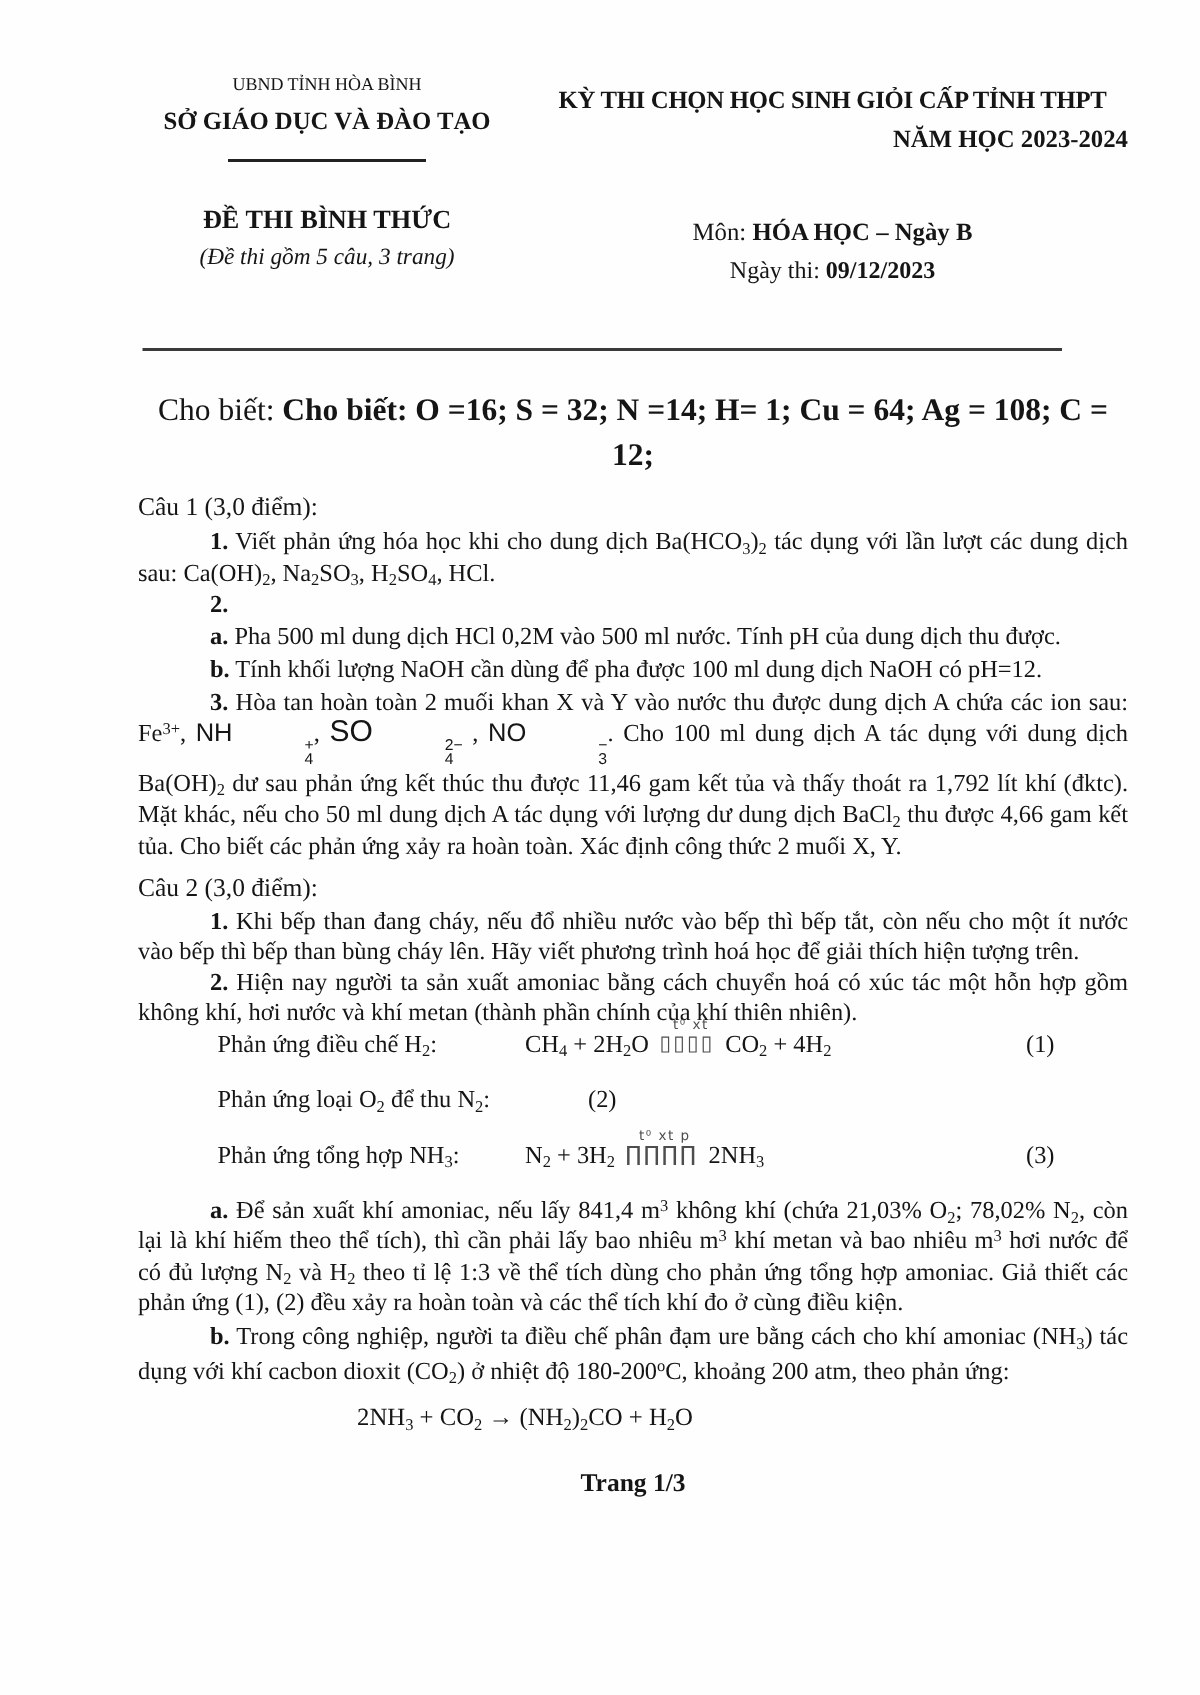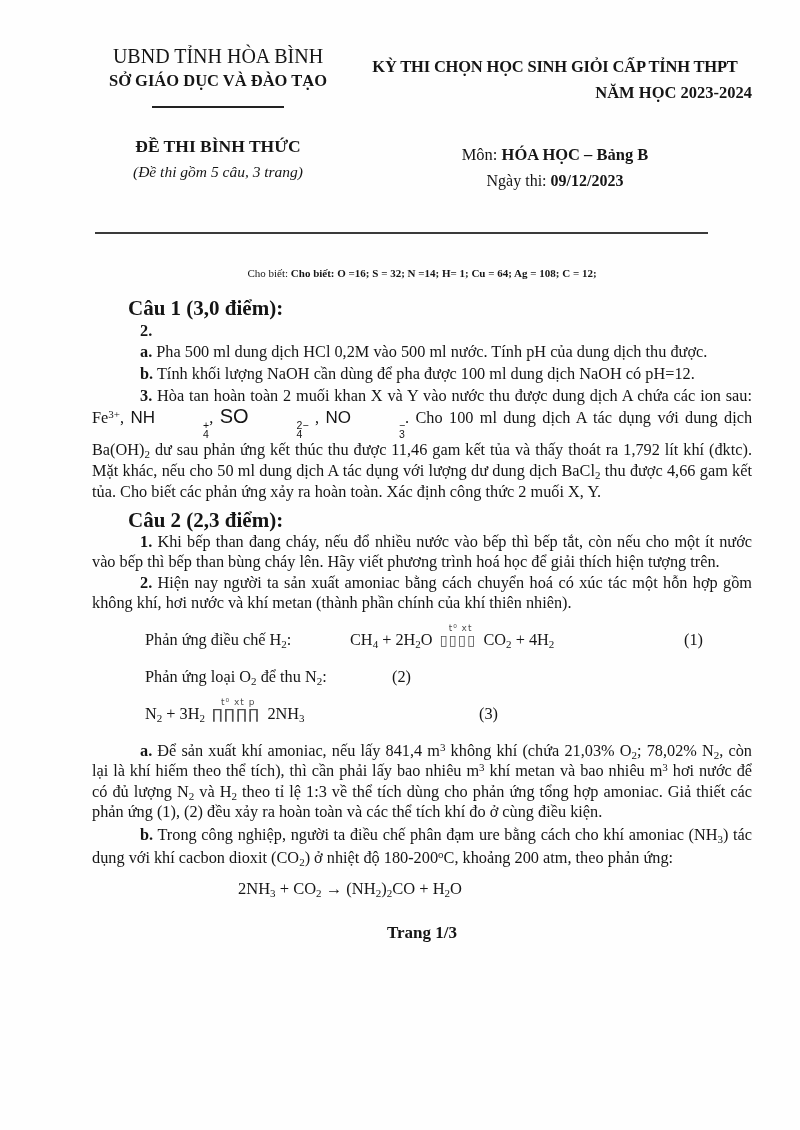--- a/index.html
+++ b/index.html
@@ -10,50 +10,50 @@
     background:#fefefe;
     font-family:"Liberation Serif", serif;
     color:#151515;
     overflow:hidden;
   }
   .content{position:absolute;left:92px;top:40px;width:660px;}
   
   .hdr{display:flex;align-items:flex-start;}
   .hdr-left{width:252px;text-align:center;padding-top:4px;}
   .hdr-right{flex:1;text-align:center;padding-left:14px;padding-top:14px;}
-  .org1{font-size:20px;line-height:24px;}
+  .org1{font-size:12px;line-height:24px;}
   .org2{font-size:16.5px;font-weight:bold;line-height:26px;}
   .org-rule{width:132px;border-bottom:2px solid #222;margin:12px auto 0;}
   .exam-label{font-size:17.5px;font-weight:bold;margin-top:26px;line-height:24px;}
   .exam-note{font-size:15.5px;font-style:italic;line-height:24px;margin-top:2px;}
   .contest1{font-size:16.5px;font-weight:bold;line-height:26px;letter-spacing:-0.2px;}
   .contest2{font-size:16.5px;font-weight:bold;line-height:26px;text-align:right;}
   .subject{font-size:16.5px;margin-top:36px;line-height:26px;}
   .timing{font-size:16px;line-height:26px;}
   .examdate{font-size:16px;line-height:26px;}
   
   .sep{height:1.5px;background:#3a3a3a;width:613px;margin-top:38px;margin-left:3px;}
   
-  .given{margin-top:24px;text-align:center;font-size:11px;line-height:30px;}
+  .given{margin-top:24px;text-align:center;font-size:21px;line-height:30px;}
   
-  .qhead{font-size:21px;font-weight:bold;margin-top:8px;line-height:24px;margin-left:36px;}
+  .qhead{font-size:17px;font-weight:normal;margin-top:8px;line-height:24px;}
   p.body{margin:0;font-size:16.3px;line-height:21px;text-align:justify;text-indent:48px;}.mt6{margin-top:6px;}.mt8{margin-top:8px;}
   .mt10{margin-top:10px;}
   .lh23{line-height:23.5px;}
   .single{text-align:left;}
   sub,sup{font-size:11px;line-height:0;}
   sup{vertical-align:5px;}
   sub{vertical-align:-3px;}
   b{font-weight:bold;}
   
   .ion{font-family:"Liberation Sans", sans-serif;font-size:17px;}
   .ion.big{font-size:20px;}
   .stk{display:inline-flex;flex-direction:column;align-items:flex-start;vertical-align:-6px;font-size:10.5px;line-height:9px;font-family:"Liberation Sans", sans-serif;}
   
-  .rxns{margin-top:16px;}
+  .rxns{}
   .rxn{display:flex;align-items:center;margin-bottom:17px;padding-left:53px;font-size:16.3px;}
   .rxn-lbl{width:205px;}
   .rxn-eq{width:292px;display:inline-flex;align-items:center;}
   .rxn-num{margin-left:42px;}
   .tofu{position:relative;display:inline-flex;align-items:center;margin:0 7px;font-family:"DejaVu Sans", sans-serif;font-size:14px;color:#4d4d4d;letter-spacing:1.5px;}
   .tofu-lbl{position:absolute;top:-9px;left:9px;font-size:9px;letter-spacing:1px;color:#4d4d4d;white-space:nowrap;}
   .rarrow{display:inline-flex;flex-direction:column;align-items:center;margin:0 5px;line-height:10px;}
   .rarrow-lbl{font-size:10px;line-height:8px;}
   .rarrow-shaft{font-size:16px;line-height:13px;transform:scaleX(1.9);}
   
@@ -70,49 +70,50 @@
       <div class="hdr-left">
         <div class="org1">UBND TỈNH HÒA BÌNH</div>
         <div class="org2">SỞ GIÁO DỤC VÀ ĐÀO TẠO</div>
         <div class="org-rule"></div>
         <div class="exam-label">ĐỀ THI BÌNH THỨC</div>
         <div class="exam-note">(Đề thi gồm 5 câu, 3 trang)</div>
       </div>
       <div class="hdr-right">
         <div class="contest1">KỲ THI CHỌN HỌC SINH GIỎI CẤP TỈNH THPT</div>
         <div class="contest2">NĂM HỌC 2023-2024</div>
-        <div class="subject">Môn: <b>HÓA HỌC – Bảng B</b></div>
+        <div class="subject">Môn: <b>HÓA HỌC – Ngày B</b></div>
         <div class="examdate">Ngày thi: <b>09/12/2023</b></div>
       </div>
     </div>
 
     <div class="sep"></div>
 
     <div class="given">
       <div>Cho biết: <b>Cho biết: O =16; S = 32; N =14; H= 1; Cu = 64; Ag = 108; C = 12;</b></div>
     </div>
 
     <div class="qhead mt8">Câu 1 (3,0 điểm):</div>
+    <p class="body mt6"><b>1.</b> Viết phản ứng hóa học khi cho dung dịch Ba(HCO<sub>3</sub>)<sub>2</sub> tác dụng với lần lượt các dung dịch sau: Ca(OH)<sub>2</sub>, Na<sub>2</sub>SO<sub>3</sub>, H<sub>2</sub>SO<sub>4</sub>, HCl.</p>
     <p class="body mt10 single"><b>2.</b></p>
     <p class="body single" style="line-height:22px"><b>a.</b> Pha 500 ml dung dịch HCl 0,2M vào 500 ml nước. Tính pH của dung dịch thu được.</p>
     <p class="body single" style="line-height:22px"><b>b.</b> Tính khối lượng NaOH cần dùng để pha được 100 ml dung dịch NaOH có pH=12.</p>
     <p class="body mt6 lh23">
       <span><b>3.</b> Hòa tan hoàn toàn 2 muối khan X và Y vào nước thu được dung dịch A chứa các ion sau: Fe<sup>3+</sup>, </span><span class="ion"><span>NH</span><span class="stk">
             <span>+</span>
             <span>4</span>
           </span></span><span>, </span><span class="ion big"><span>SO</span><span class="stk">
             <span>2−</span>
             <span>4</span>
           </span></span><span> , </span><span class="ion"><span>NO</span><span class="stk">
             <span>−</span>
             <span>3</span>
           </span></span><span>. Cho 100 ml dung dịch A tác dụng với dung dịch Ba(OH)<sub>2</sub> dư sau phản ứng kết thúc thu được 11,46 gam kết tủa và thấy thoát ra 1,792 lít khí (đktc). Mặt khác, nếu cho 50 ml dung dịch A tác dụng với lượng dư dung dịch BaCl<sub>2</sub> thu được 4,66 gam kết tủa. Cho biết các phản ứng xảy ra hoàn toàn. Xác định công thức 2 muối X, Y.</span>
     </p>
 
-    <div class="qhead mt6">Câu 2 (2,3 điểm):</div>
+    <div class="qhead mt6">Câu 2 (3,0 điểm):</div>
     <p class="body mt6" style="line-height:20.5px"><b>1.</b> Khi bếp than đang cháy, nếu đổ nhiều nước vào bếp thì bếp tắt, còn nếu cho một ít nước vào bếp thì bếp than bùng cháy lên. Hãy viết phương trình hoá học để giải thích hiện tượng trên.</p>
     <p class="body mt10" style="line-height:20.5px"><b>2.</b> Hiện nay người ta sản xuất amoniac bằng cách chuyển hoá có xúc tác một hỗn hợp gồm không khí, hơi nước và khí metan (thành phần chính của khí thiên nhiên).</p>
 
     <div class="rxns">
       <div class="rxn">
         <span class="rxn-lbl">Phản ứng điều chế H<sub>2</sub>:</span>
         <span class="rxn-eq">
           <span>CH<sub>4</sub> + 2H<sub>2</sub>O</span>
           <span class="tofu">
               <span class="tofu-lbl">t⁰ xt</span>
@@ -120,20 +121,21 @@
             </span>
           <span>CO<sub>2</sub> + 4H<sub>2</sub></span>
         </span>
         <span class="rxn-num">(1)</span>
       </div>
       <div class="rxn">
         <span class="rxn-lbl">Phản ứng loại O<sub>2</sub> để thu N<sub>2</sub>:</span>
         <span class="rxn-num">(2)</span>
       </div>
       <div class="rxn">
+        <span class="rxn-lbl">Phản ứng tổng hợp NH<sub>3</sub>:</span>
         <span class="rxn-eq">
           <span>N<sub>2</sub> + 3H<sub>2</sub></span>
           <span class="tofu">
               <span class="tofu-lbl">t⁰ xt p</span>
               <span>∏∏∏∏</span>
             </span>
           <span>2NH<sub>3</sub></span>
         </span>
         <span class="rxn-num">(3)</span>
       </div>

